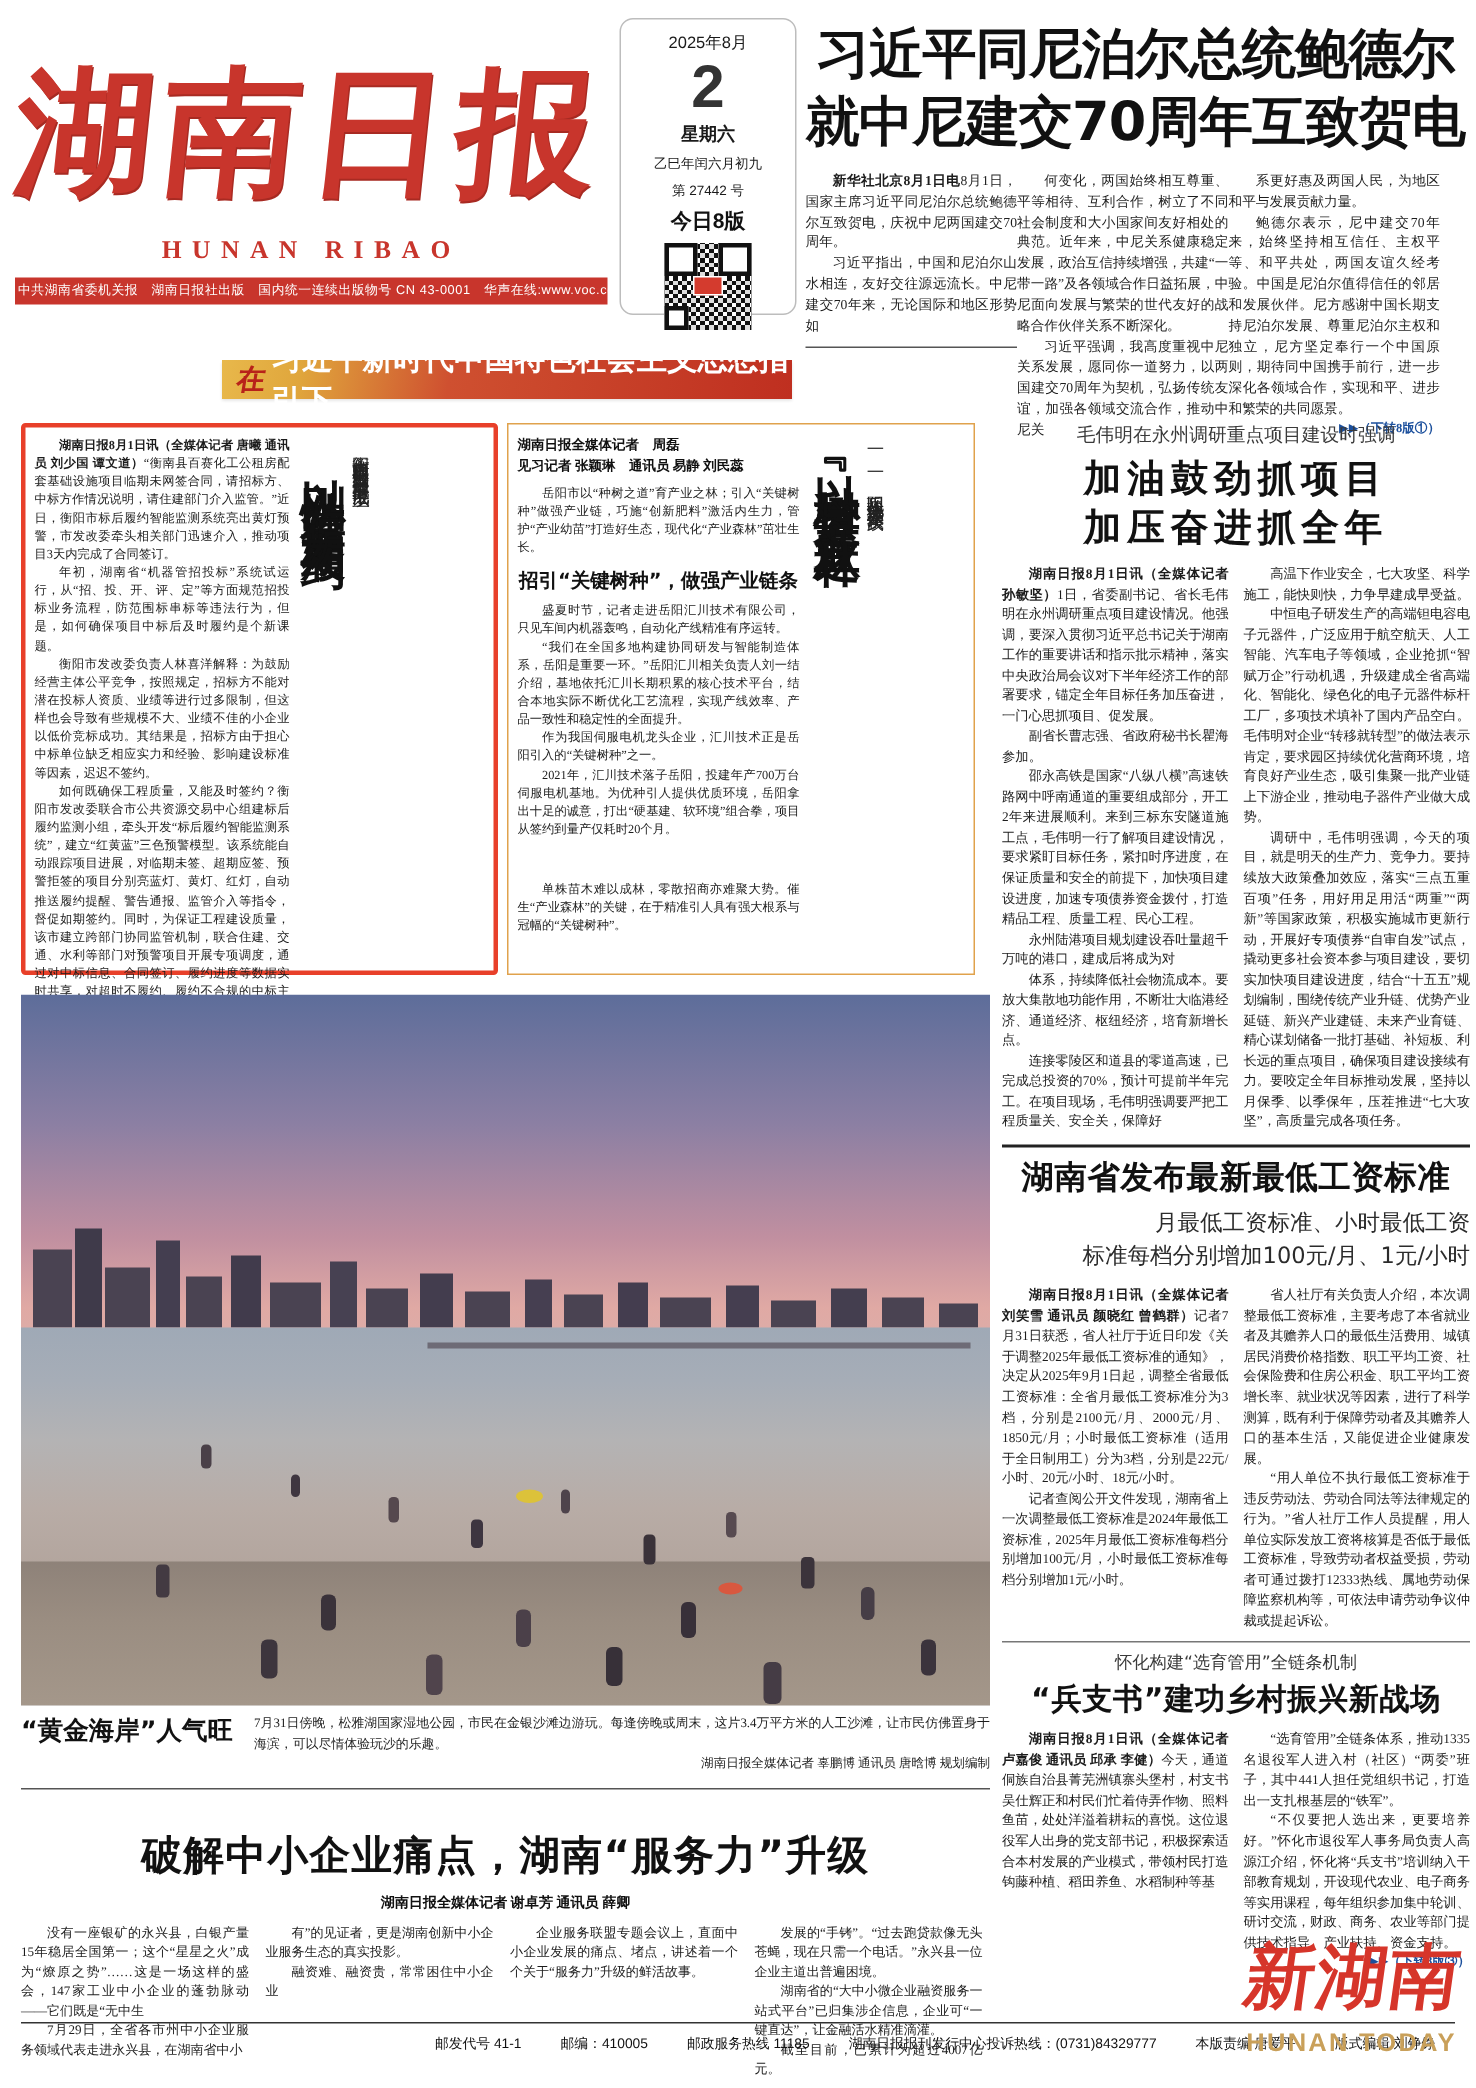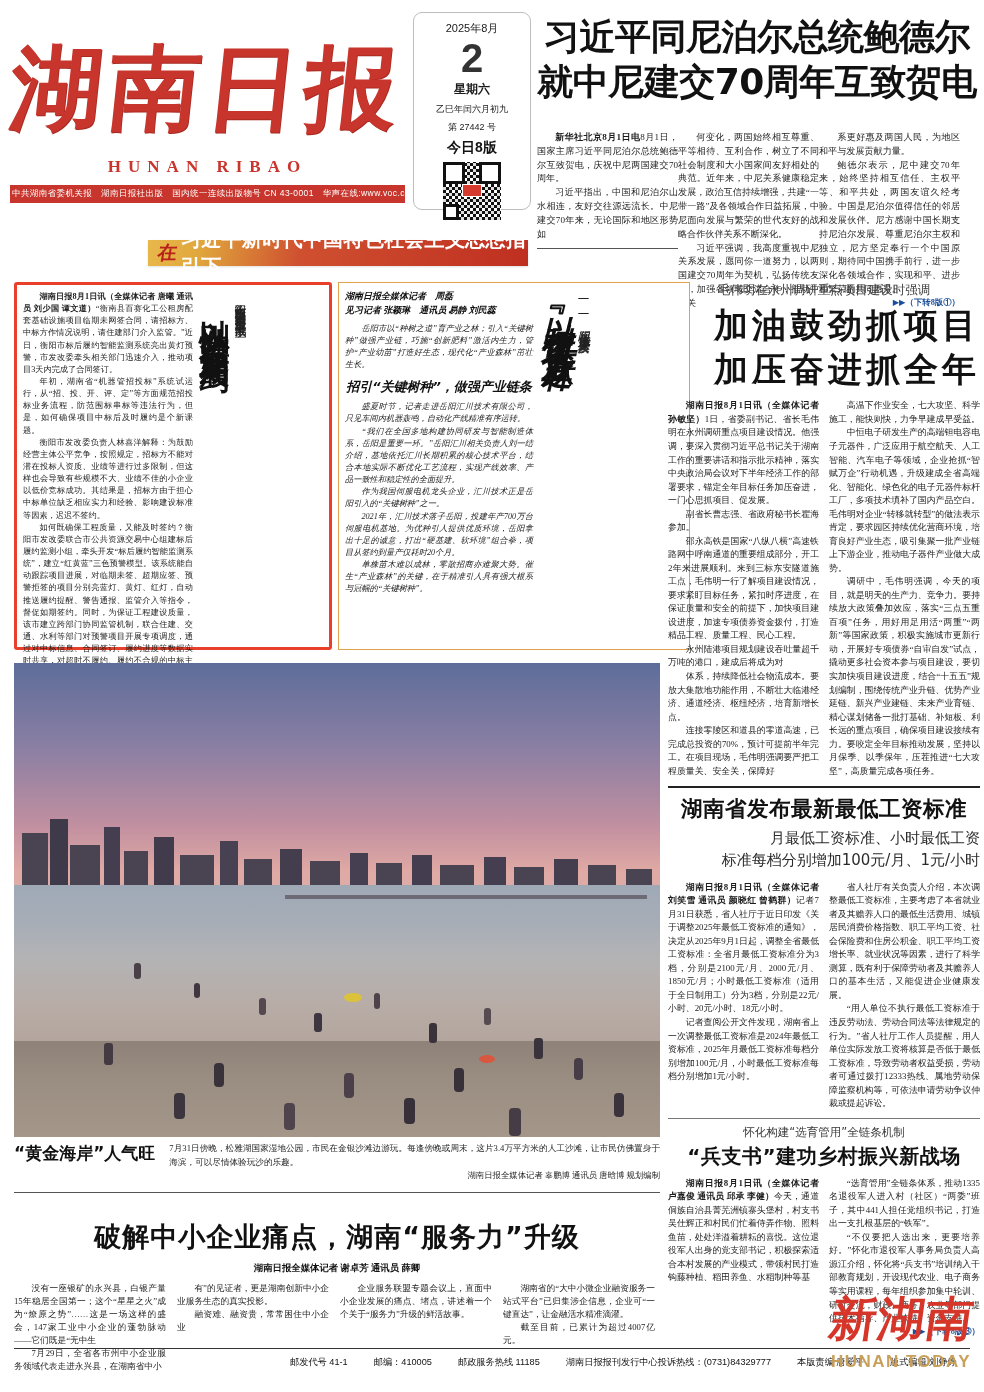--- a/index.html
+++ b/index.html
@@ -61,21 +61,21 @@
   .qr b { position:absolute; left:19px; top:22px; width:20px; height:13px;
           background:#d43b2e; border:1px solid #fff; }
 
   
   .lead-head { position: absolute; left: 537px; top: 14px; width: 440px; }
   .lead-head h1 {
     font-family: "DejaVu Sans", sans-serif;
     font-size: 36px; font-weight: 700; color: #111;
     line-height: 1.26; letter-spacing: -0.5px; text-align: center;
   }
-  .lead-body { position: absolute; left: 537px; top: 131px; width: 443px; height: 130px;
+  .lead-body { position: absolute; left: 537px; top: 114px; width: 443px; height: 130px;
     display: flex; gap: 0; }
   .lead-col { width: 141px; font-size: 9.1px; line-height: 1.52; color: #1d1d1d; text-align: justify; }
   .lead-col p { text-indent: 2em; margin-bottom: 0; }
   .lead-col p.lede { text-indent: 2em; }
   .src-bold { font-weight: 700; }
   .rule-sep { border-top: 1px solid #555; margin: 6px 0 4px; width: 100%; }
   .jump { color: #1b4f9c; font-weight: 700; font-size: 8.4px; text-align: right; }
 
   
   .banner-wrap { position: absolute; left: 0; top: 240px; width: 984px; height: 36px; }
@@ -93,22 +93,22 @@
     font-family: "DejaVu Sans", sans-serif; font-size: 20px; font-weight: 700;
     color: #fff; letter-spacing: .3px;
   }
 
   
   .feat-red {
     position: absolute; left: 14px; top: 282px; width: 318px; height: 368px;
     border: 3px solid #e8402a; border-radius: 3px; background: #fff;
   }
   .feat-orange {
-    position: absolute; left: 338px; top: 282px; width: 352px; height: 368px;
-    border: 1.5px solid #e0a24c; background: #fff; font-style: italic;
+    position: absolute; left: 338px; top: 282px; width: 312px; height: 368px;
+    border: 1.5px solid #e0a24c; background: #fff;
   }
   .feat-inner { position: absolute; inset: 6px; display: flex; }
 
   .vcol {
     writing-mode: vertical-rl; text-orientation: upright;
     font-family: "DejaVu Sans", sans-serif;
   }
   .vhead-main {
     font-size: 30px; font-weight: 700; color: #111; letter-spacing: 5px;
     line-height: 1.05;
@@ -128,21 +128,21 @@
     color: #111; text-align: center; margin: 7px 0 5px;
   }
 
   
   .rcol { position: absolute; left: 668px; top: 282px; width: 312px; }
   .div-thick { border-top: 2px solid #222; margin: 8px 0 7px; }
   .div-thin { border-top: 1px solid #777; margin: 7px 0 6px; }
   .kicker { font-family:"DejaVu Sans",sans-serif; font-size: 12.5px; color:#3a3a3a; text-align:center; }
   .bighead {
     font-family: "DejaVu Sans", sans-serif; font-weight: 700; color: #111;
-    font-size: 34px; text-align: right; letter-spacing: 4px; line-height: 1.3;
+    font-size: 25px; text-align: center; letter-spacing: 4px; line-height: 1.3;
   }
   .bighead2 {
     font-family: "DejaVu Sans", sans-serif; font-weight: 700; color: #111;
     font-size: 21.5px; text-align: center; letter-spacing: .5px; line-height: 1.3;
   }
   .subdeck {
     font-family: "DejaVu Sans", sans-serif; font-size: 15px; color:#2b2b2b;
     text-align: right; line-height: 1.45;
   }
   .two-col { display: flex; gap: 10px; }
@@ -283,21 +283,21 @@
         <div class="byline" style="margin-bottom:5px;">见习记者 张颖琳　通讯员 易静 刘民蕊</div>
         <div class="bodycol">
             <p style="font-size:8.2px;line-height:1.48;">岳阳市以“种树之道”育产业之林；引入“关键树种”做强产业链，巧施“创新肥料”激活内生力，管护“产业幼苗”打造好生态，现代化“产业森林”茁壮生长。</p>
           </div>
         <div class="subhead-c">招引“关键树种”，做强产业链条</div>
         <div class="bodycol">
           <p style="font-size:8.2px;line-height:1.48;">盛夏时节，记者走进岳阳汇川技术有限公司，只见车间内机器轰鸣，自动化产线精准有序运转。</p>
           <p style="font-size:8.2px;line-height:1.48;">“我们在全国多地构建协同研发与智能制造体系，岳阳是重要一环。”岳阳汇川相关负责人刘一结介绍，基地依托汇川长期积累的核心技术平台，结合本地实际不断优化工艺流程，实现产线效率、产品一致性和稳定性的全面提升。</p>
           <p style="font-size:8.2px;line-height:1.48;">作为我国伺服电机龙头企业，汇川技术正是岳阳引入的“关键树种”之一。</p>
           <p style="font-size:8.2px;line-height:1.48;">2021年，汇川技术落子岳阳，投建年产700万台伺服电机基地。为优种引人提供优质环境，岳阳拿出十足的诚意，打出“硬基建、软环境”组合拳，项目从签约到量产仅耗时20个月。</p>
-          <p style="font-size:8.2px;line-height:1.48;">单株苗木难以成林，零散招商亦难聚大势。催生“产业森林”的关键，在于精准引人具有强大根系与冠幅的“关键树种”。</p>
+          <p style="font-size:8.2px;line-height:1.48;margin-top:28px;">单株苗木难以成林，零散招商亦难聚大势。催生“产业森林”的关键，在于精准引人具有强大根系与冠幅的“关键树种”。</p>
         </div>
       </div>
       <div style="display:flex; align-items:flex-start; padding-top:2px;">
         <div class="vcol vhead-main2" style="height:350px;">以『种树之道』育产业之林</div>
         <div class="vcol vhead-sub" style="height:350px; margin-left:2px;">——岳阳现代化产业体系探索实践</div>
       </div>
     </div>
   </div>
 
   <div style="position:absolute; left:668px; top:282px; width:0; height:0; overflow:hidden;" aria-hidden="true"></div>
@@ -429,20 +429,21 @@
         <p>7月29日，全省各市州中小企业服务领域代表走进永兴县，在湖南省中小</p>
       </div>
       <div>
         <p>有”的见证者，更是湖南创新中小企业服务生态的真实投影。</p>
         <p>融资难、融资贵，常常困住中小企业</p>
       </div>
       <div>
         <p>企业服务联盟专题会议上，直面中小企业发展的痛点、堵点，讲述着一个个关于“服务力”升级的鲜活故事。</p>
       </div>
       <div>
+        <p>发展的“手铐”。“过去跑贷款像无头苍蝇，现在只需一个电话。”永兴县一位企业主道出普遍困境。</p>
         <p>湖南省的“大中小微企业融资服务一站式平台”已归集涉企信息，企业可“一键直达”，让金融活水精准滴灌。</p>
         <p>截至目前，已累计为超过4007亿元。</p>
 
       </div>
     </div>
   </div>
 
   <div class="xh-logo">新湖南</div>
 
   <div class="foot-rule"></div>

